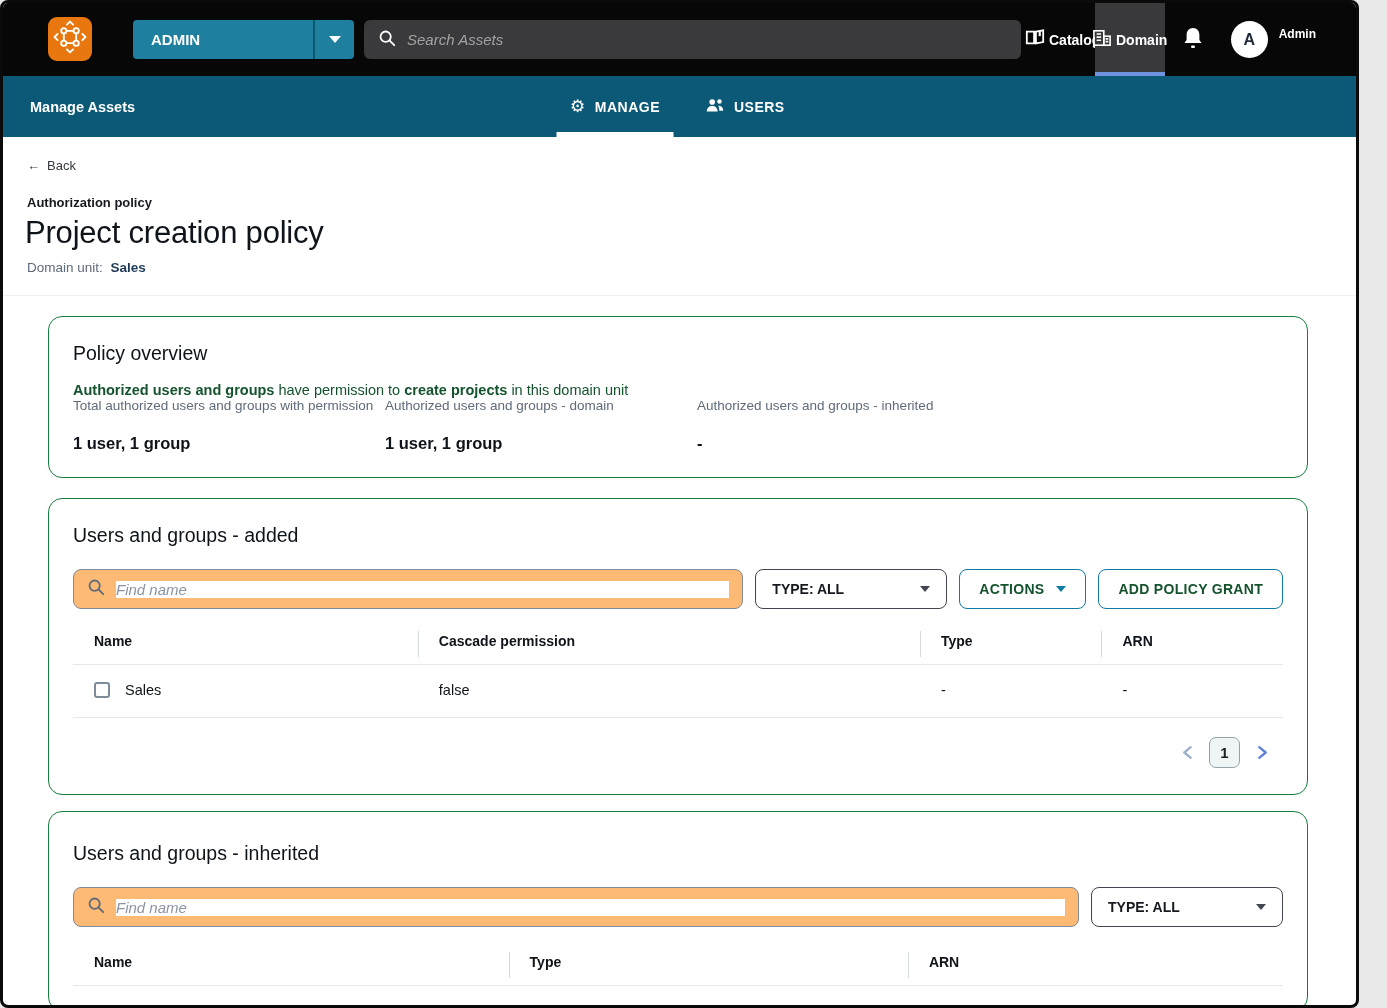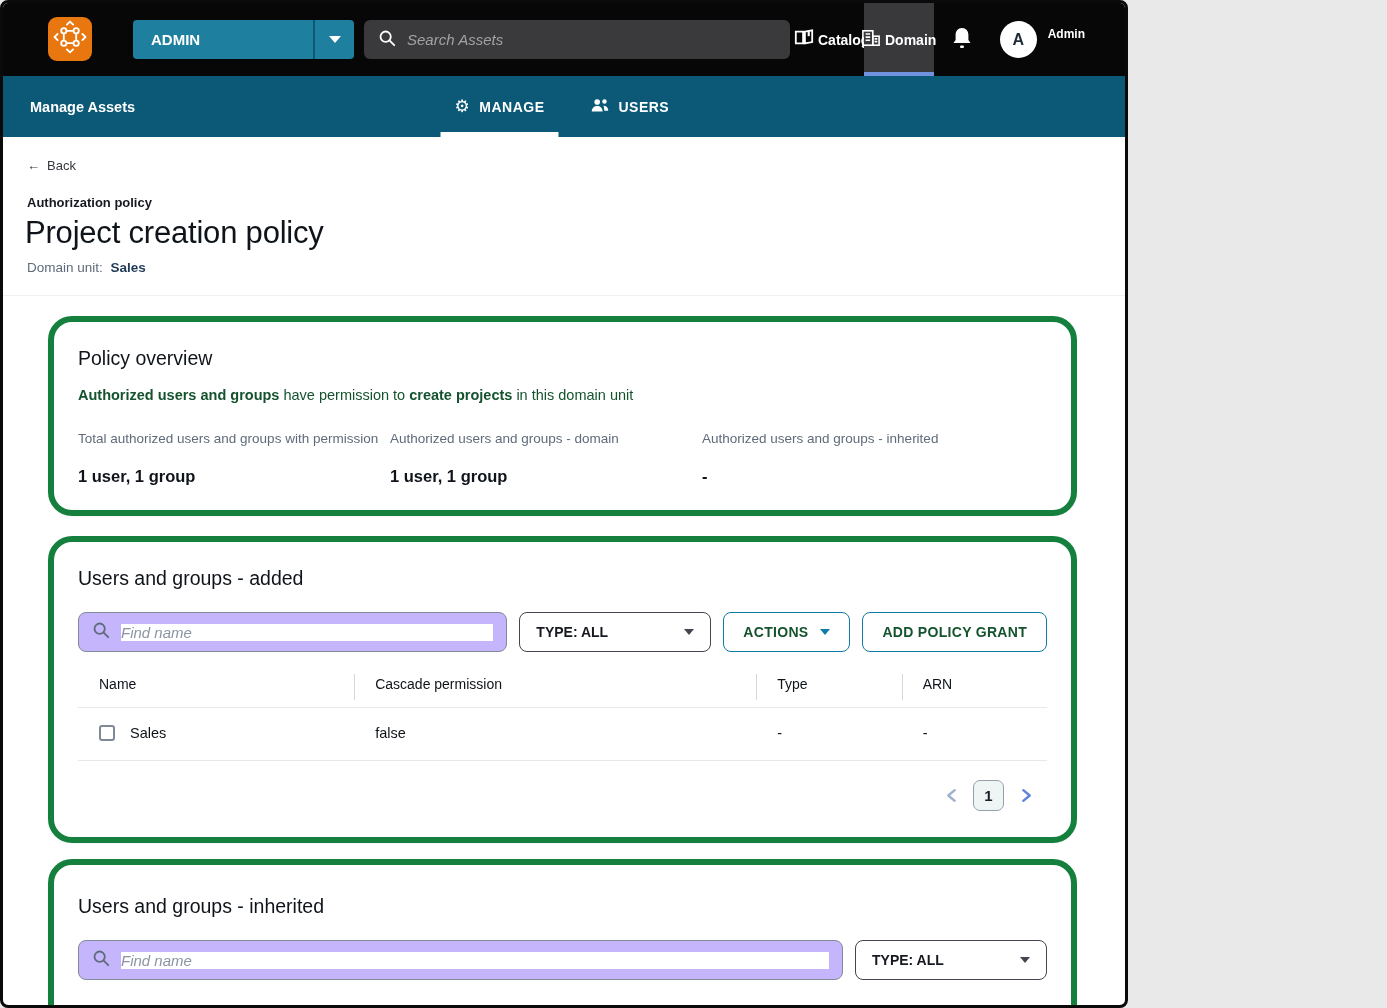--- a/index.html
+++ b/index.html
@@ -1,19 +1,19 @@
 <!DOCTYPE html>
 <html><head>
 <meta charset="utf-8">
 <style>
   * { box-sizing: border-box; margin: 0; padding: 0; }
   html,body { background:#e9e9e9; }
   body { font-family:"Liberation Sans","DejaVu Sans",sans-serif; }
 
-  .window{ width:1128px; height:1008px; border:3px solid #0a0a0a; border-radius:8px;
+  .window{ width:1359px; height:1008px; border:3px solid #0a0a0a; border-radius:8px;
            overflow:hidden; background:#fff; position:relative; }
 
   
   .topbar{ height:73px; background:#070708; display:flex; align-items:stretch; }
   .logo-btn{ width:44px; height:44px; background:#e8770f; border-radius:9px; margin:14px 0 0 45px;
              display:flex; align-items:center; justify-content:center; flex:0 0 auto; cursor:pointer; }
   .admin-select{ display:flex; height:39px; margin:17px 0 0 41px; flex:0 0 auto; border-radius:4px; overflow:hidden; }
   .admin-label{ background:#1e7f9e; color:#fff; font-weight:700; font-size:15px; width:180px;
                 display:flex; align-items:center; padding-left:18px; }
   .admin-caret{ background:#1e7f9e; width:41px; border-left:2px solid #0b5873;
@@ -47,53 +47,53 @@
 
   
   .page-head{ padding:19px 24px 20px 24px; border-bottom:1px solid #eef0f2; }
   .back-link{ display:inline-flex; align-items:center; gap:7px; font-size:13px; color:#33383f; cursor:pointer; }
   .eyebrow{ margin-top:21px; font-weight:700; font-size:13px; color:#16191f; }
   .page-title{ margin:5px 0 0 -2px; font-size:31px; font-weight:500; color:#0f141a; letter-spacing:-.2px; }
   .domain-unit{ margin-top:9px; font-size:13.5px; color:#5f6b7a; }
   .domain-unit b{ color:#1f3a57; font-weight:700; margin-left:4px; }
 
   
-  .card{ margin:20px 48px 0 45px; border:6px solid #15803d; border-radius:24px; background:#fff;
+  .card{ margin:20px 48px 0 45px; border:1px solid #15803d; border-radius:14px; background:#fff;
          box-shadow:0 1px 2px rgba(0,0,0,.04); }
   .card-pad{ padding:25px 24px 24px 24px; }
   .card-title{ font-size:19.5px; font-weight:500; color:#0f141a; }
   .sentence{ margin-top:17px; font-size:14.5px; color:#14532d; white-space:pre-wrap; }
   .sentence b{ font-weight:700; }
-  .stats{ display:flex; margin-top:28px; }
+  .stats{ display:flex; }
   .stat{ width:312px; }
   .stat-label{ font-size:13.5px; color:#5f6b7a; }
   .stat-value{ margin-top:21px; font-size:16.5px; font-weight:700; color:#0f141a; }
 
   
   .toolbar{ display:flex; gap:12px; margin-top:22px; height:40px; }
   .find-input{ flex:1; border:1px solid #7f8b99; border-radius:8px; display:flex; align-items:center;
-               padding:0 13px; gap:11px; background:#c4b5fd; }
+               padding:0 13px; gap:11px; background:#fdba74; }
   .find-input input{ border:none; outline:none; flex:1; font-style:italic; font-size:15px;
                      color:#414d5c; font-family:inherit; }
   .find-input input::placeholder{ color:#8a94a2; }
   .select-btn{ width:192px; border:1px solid #424650; border-radius:8px; background:#fff; cursor:pointer;
                display:flex; align-items:center; justify-content:space-between; padding:0 16px; }
   .select-btn span{ font-weight:700; font-size:14px; color:#16191f; }
   .select-btn .tri-dark{ width:0; height:0; border-left:5.5px solid transparent; border-right:5.5px solid transparent;
                          border-top:6.5px solid #414650; }
   .btn-blue{ border:1.5px solid #0f7ba6; border-radius:8px; background:#fff; color:#14532d; cursor:pointer;
              font-weight:700; font-size:14px; letter-spacing:.3px; display:flex; align-items:center;
              justify-content:center; gap:12px; padding:0 19px; font-family:inherit; }
   .btn-blue .tri-blue{ width:0; height:0; border-left:5.5px solid transparent; border-right:5.5px solid transparent;
                        border-top:6.5px solid #0f7ba6; }
 
   
   .tbl{ margin-top:24px; }
   .thead{ display:flex; padding-bottom:15px; border-bottom:1px solid #e6e9ec; }
-  .th{ font-weight:400; font-size:14px; color:#0f141a; position:relative; padding-left:21px; }
+  .th{ font-weight:700; font-size:14px; color:#0f141a; position:relative; padding-left:21px; }
   .th + .th::before{ content:""; position:absolute; left:0; top:-2px; width:1px; height:26px; background:#d3d9de; }
   .trow{ display:flex; align-items:center; padding:17px 0 19px 0; border-bottom:1px solid #e6e9ec;
          font-size:14.5px; color:#0f141a; }
   .td{ padding-left:21px; display:flex; align-items:center; }
   .cell-name{ font-weight:500; }
   .checkbox{ width:16px; height:16px; border:2px solid #7e8a98; border-radius:3px; margin-right:15px;
              background:#fff; cursor:pointer; flex:0 0 auto; }
   
   .w-name{ width:28.5%; } .w-cascade{ width:41.5%; } .w-type{ width:15%; } .w-arn{ width:15%; }
   

